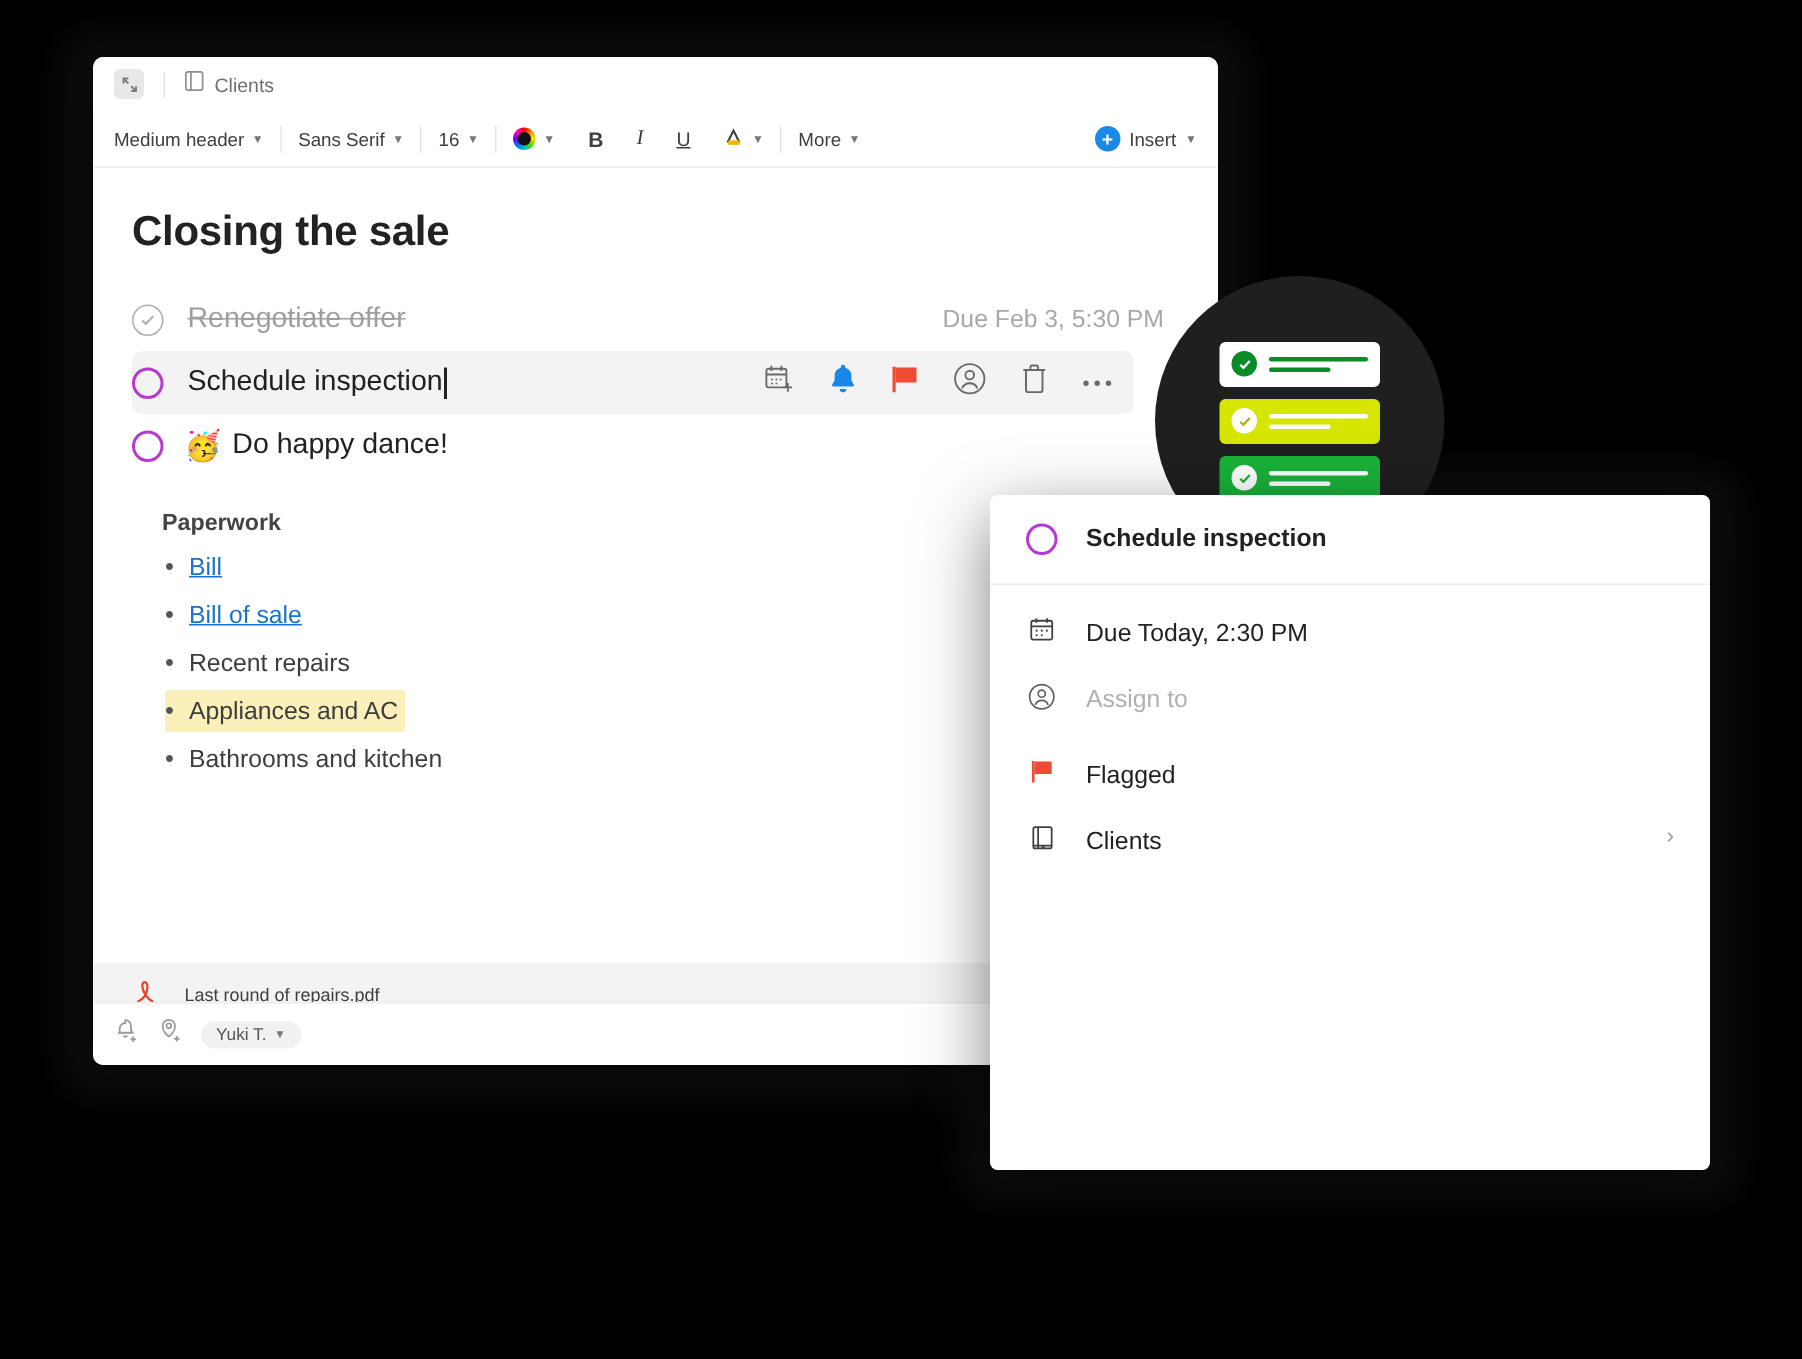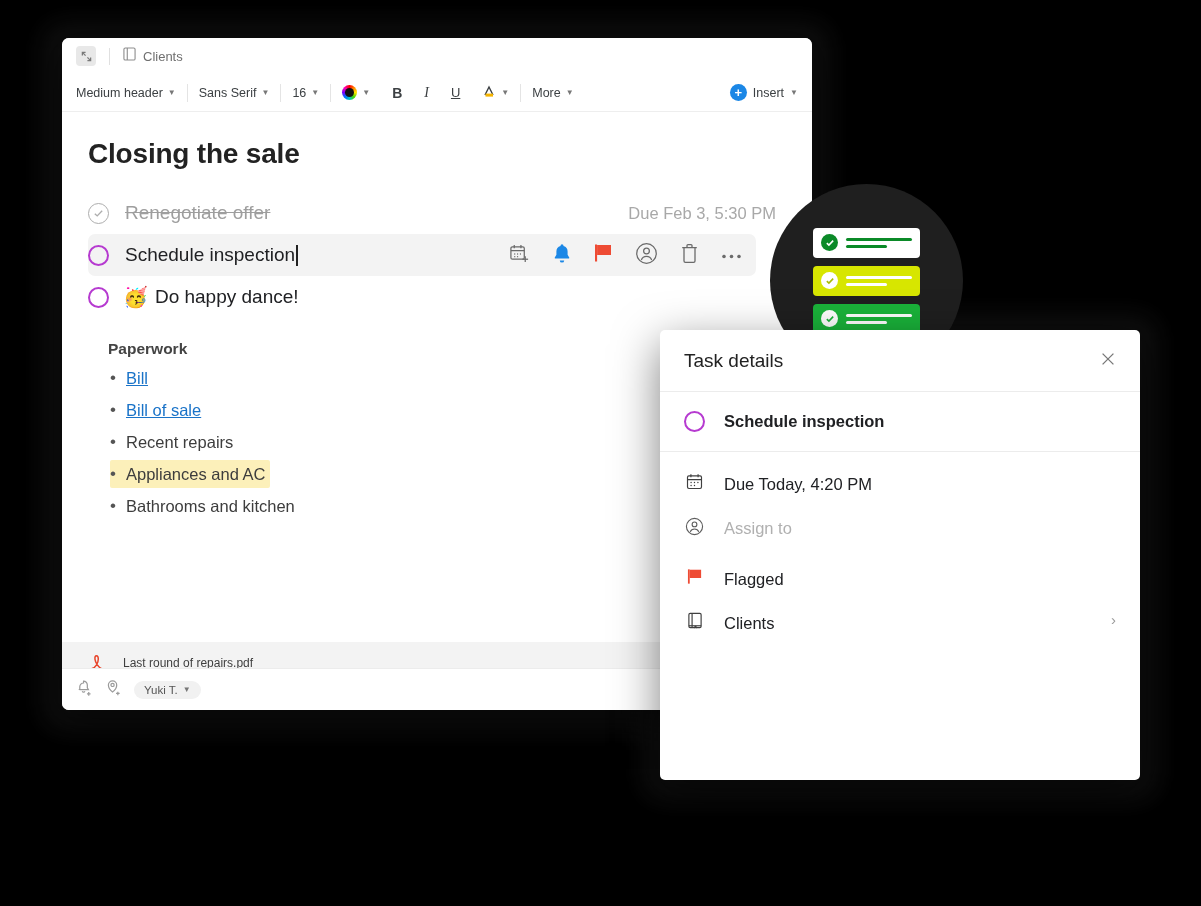--- a/index.html
+++ b/index.html
@@ -486,29 +486,20 @@
           </svg>
       </span>
       <span class="badge-lines">
         <span class="badge-line" style="background:#ffffff;width:100%"></span>
         <span class="badge-line" style="background:#ffffff;width:62%"></span>
       </span>
     </div>
   </div>
 
   <div id="task-panel">
-    <div class="panel-head">
-      <span class="panel-title">Task details</span>
-      <span class="panel-close">
-        <svg width="16" height="16" viewBox="0 0 16 16" fill="none" stroke="currentColor" stroke-width="1.3">
-          <path d="M2.6 2.6 L13.4 13.4"></path>
-            <path d="M13.4 2.6 L2.6 13.4"></path>
-        </svg>
-      </span>
-    </div>
 
     <div class="panel-task">
       <span class="circle-open"></span>
       <span class="panel-task-name">Schedule inspection</span>
     </div>
 
     <div class="panel-body">
 
       <div class="prow">
         <span class="prow-ico">
@@ -517,21 +508,21 @@
               <path d="M1.6 7 H16.4"></path>
             <path d="M5.2 1.3 V4.4"></path>
               <path d="M12.8 1.3 V4.4"></path>
             <circle cx="5.4" cy="10" r=".75" fill="#404040" stroke="none"></circle>
             <circle cx="9" cy="10" r=".75" fill="#404040" stroke="none"></circle>
             <circle cx="12.6" cy="10" r=".75" fill="#404040" stroke="none"></circle>
             <circle cx="5.4" cy="13.2" r=".75" fill="#404040" stroke="none"></circle>
             <circle cx="9" cy="13.2" r=".75" fill="#404040" stroke="none"></circle>
           </svg>
         </span>
-        <span class="prow-txt">Due Today, 4:20 PM</span>
+        <span class="prow-txt">Due Today, 2:30 PM</span>
       </div>
 
 
       <div class="prow">
         <span class="prow-ico">
           <svg width="19" height="19" viewBox="0 0 24 24" fill="none" stroke="#5e5e5e" stroke-width="1.4">
             <circle cx="12" cy="12" r="10.2"></circle>
             <circle cx="12" cy="9.4" r="3"></circle>
             <path d="M6.6 18.8 a5.8 5.8 0 0 1 10.8 0"></path>
           </svg>

